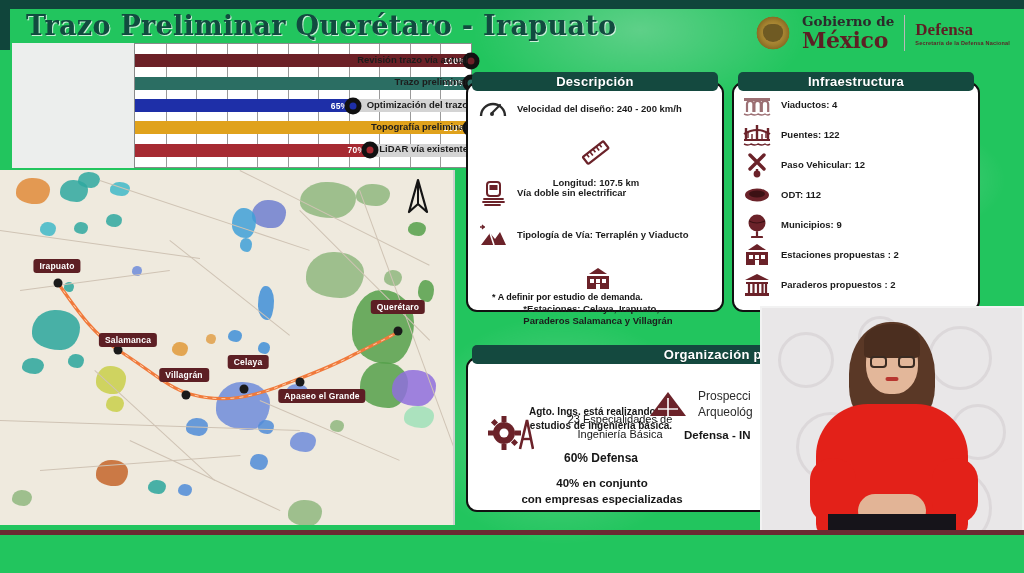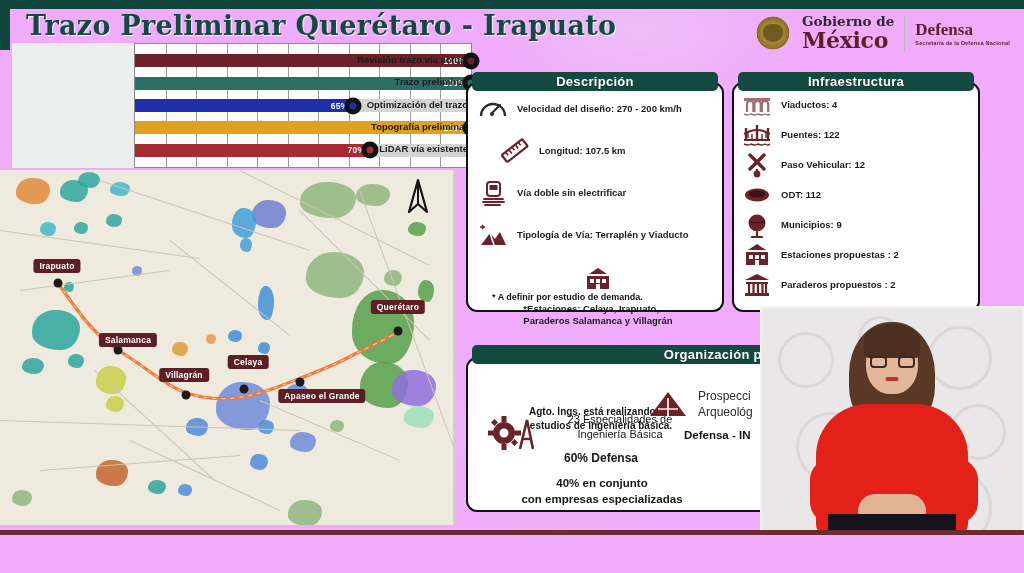--- a/index.html
+++ b/index.html
@@ -3,21 +3,21 @@
 <meta charset="utf-8">
 <style>
   * { box-sizing: border-box; margin: 0; padding: 0; }
   body {
     width: 1024px; height: 573px;
     font-family: "Liberation Sans", sans-serif;
     background: #ffffff;
     overflow: hidden;
     position: relative;
   }
-  #stage { position: relative; width: 1024px; height: 573px; background: #f0abfc; overflow: hidden; }
+  #stage { position: relative; width: 1024px; height: 573px; background: #22c55e; overflow: hidden; }
 
   
   .bg-swirls { position:absolute; inset:0; opacity:.30; pointer-events:none;
     background:
       radial-gradient(ellipse 240px 120px at 640px 30px, #e9e9ea 0%, rgba(255,255,255,0) 70%),
       radial-gradient(ellipse 180px 90px at 880px 180px, #ececee 0%, rgba(255,255,255,0) 70%),
       radial-gradient(ellipse 200px 160px at 560px 430px, #eeeeef 0%, rgba(255,255,255,0) 72%);
   }
 
   
@@ -313,23 +313,23 @@
   <div class="card-header" style="left:472px; top:72px; width:246px; height:19px;">Descripción</div>
   <div id="desc-items">
       <div class="item" style="left: 478px; top: 96px; width: 240px;">
         <span class="ic">
           <svg viewBox="0 0 30 26" width="30" height="26">
             <path d="M3 20 A12 12 0 0 1 27 20" fill="none" stroke="#2a2a2a" stroke-width="2.4"></path>
                 <path d="M22 9 L14 17" stroke="#2a2a2a" stroke-width="2.2" stroke-linecap="round"></path>
                 <circle cx="14" cy="18" r="2" fill="#2a2a2a"></circle>
           </svg>
         </span>
-        <span class="tx">Velocidad del diseño: 270 - 200 km/h</span>
-      </div>
-      <div class="item" style="left: 500px; top: 138px; width: 240px;">
+        <span class="tx">Velocidad del diseño: 240 - 200 km/h</span>
+      </div>
+      <div class="item" style="left: 476px; top: 138px; width: 240px; flex-direction: column;">
         <span class="ic">
           <svg viewBox="0 0 30 26" width="30" height="26">
             <g transform="rotate(-38 15 13)">
               <rect x="2" y="8" width="26" height="9" rx="1.2" fill="none" stroke="#6b2229" stroke-width="2.2"></rect>
                 <path d="M7 8 v4 M11 8 v5 M15 8 v4 M19 8 v5 M23 8 v4" stroke="#6b2229" stroke-width="1.6"></path>
             </g>
           </svg>
         </span>
         <span class="tx">Longitud: 107.5 km</span>
       </div>

